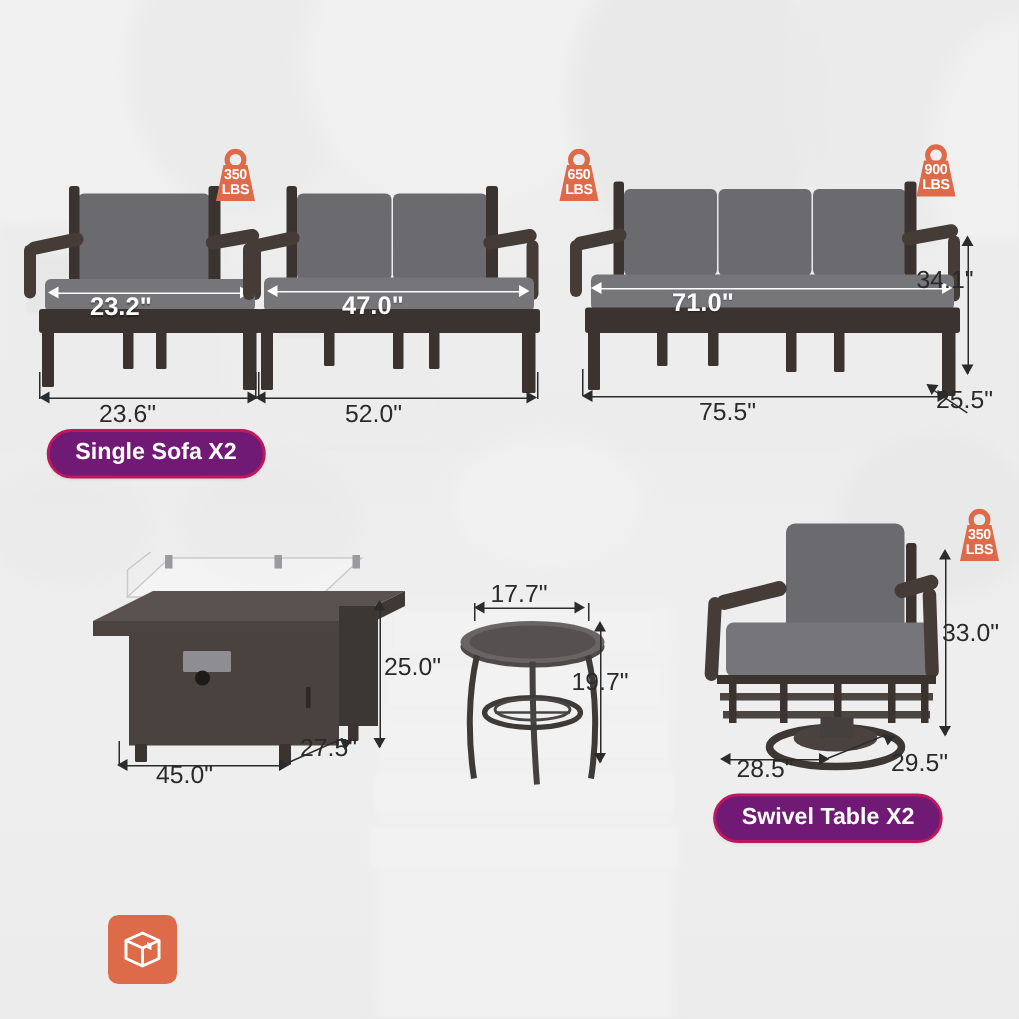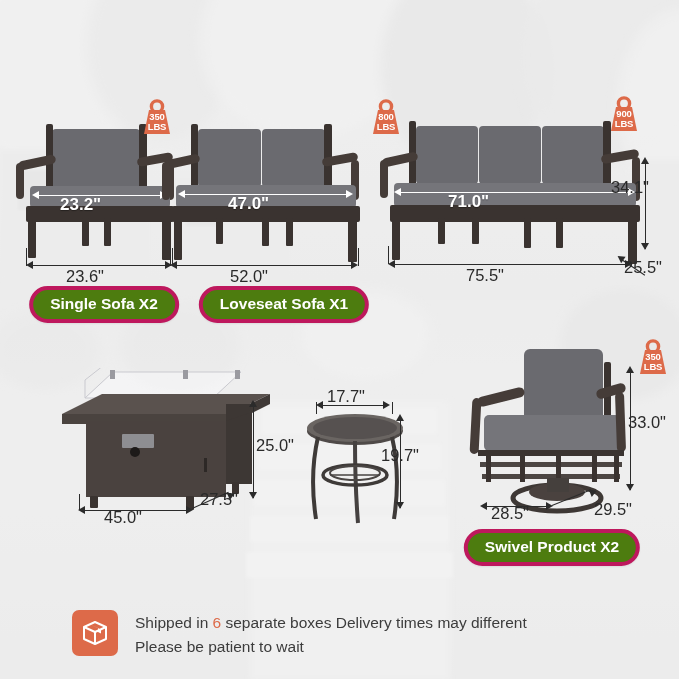--- a/index.html
+++ b/index.html
@@ -36,21 +36,21 @@
     background:#878787;border:2px solid #e0a793;
     border-radius:30px;
     color:#fff;font-size:25px;font-weight:bold;letter-spacing:.1px;
     white-space:nowrap;
     box-shadow:0 1px 2px rgba(0,0,0,.08);
   }
 
   
   .cat-pill{
     position:absolute;
-    background:#4d7c0f;border:4px solid #be185d;
+    background:#701a75;border:2px solid #be185d;
     border-radius:20px;
     color:#fff;font-size:15.5px;font-weight:bold;
     padding:5px 17px 6px 17px;white-space:nowrap;
     transform:translateX(-50%);
     box-shadow:0 1px 2px rgba(0,0,0,.07);
   }
 
   
   .wbadge{position:absolute;width:40px;height:40px;}
   .wbadge svg{display:block;}
@@ -204,24 +204,23 @@
     <div class="arw" style="left:174px;top:265px;width:180px;"></div>
     <div class="ah ah-l" style="left:170px;top:261px;"></div>
     <div class="ah ah-r" style="left:351px;top:261px;"></div>
     <div class="dimd big" style="left:230px;top:267px;">52.0"</div>
 
     <div class="wbadge" style="left:366px;top:99px;">
       <svg width="40" height="40" viewBox="0 0 40 40" aria-hidden="true">
         <circle cx="20" cy="7.5" r="5.6" fill="none" stroke="#dd6a49" stroke-width="3.4"></circle>
         <path d="M12 11 L28 11 L33 35 L7 35 Z" fill="#dd6a49"></path>
       </svg>
-      <div class="wtxt"><span>800</span><br><span>LBS</span></div>
+      <div class="wtxt"><span>650</span><br><span>LBS</span></div>
     </div>
   </div>
-  <div class="cat-pill" style="left:284px;top:286px;">Loveseat Sofa X1</div>
 
   <div>
     <div class="cush back" style="left:416px;top:126px;width:62px;height:58px;"></div>
     <div class="cush back" style="left:479px;top:126px;width:62px;height:58px;"></div>
     <div class="cush back" style="left:542px;top:126px;width:62px;height:58px;"></div>
     <div class="frame" style="left:409px;top:121px;width:7px;height:78px;border-radius:2px;"></div>
     <div class="frame" style="left:603px;top:121px;width:8px;height:80px;border-radius:2px;"></div>
     <div class="arm" style="left:382px;top:155px;width:36px;height:9px;transform:rotate(-12deg);"></div>
     <div class="arm" style="left:380px;top:160px;width:8px;height:38px;"></div>
     <div class="arm" style="left:601px;top:152px;width:38px;height:9px;transform:rotate(-10deg);"></div>
@@ -387,32 +386,26 @@
     <div class="dimd big" style="left:594px;top:500px;">29.5"</div>
 
     <div class="wbadge" style="left:633px;top:339px;">
       <svg width="40" height="40" viewBox="0 0 40 40" aria-hidden="true">
         <circle cx="20" cy="7.5" r="5.6" fill="none" stroke="#dd6a49" stroke-width="3.4"></circle>
         <path d="M12 11 L28 11 L33 35 L7 35 Z" fill="#dd6a49"></path>
       </svg>
       <div class="wtxt"><span>350</span><br><span>LBS</span></div>
     </div>
   </div>
-  <div class="cat-pill" style="left:552px;top:529px;">Swivel Product X2</div>
+  <div class="cat-pill" style="left:552px;top:529px;">Swivel Table X2</div>
 
   <div class="foot">
     <div class="foot-ico">
       <svg width="28" height="28" viewBox="0 0 28 28" aria-hidden="true">
         <path d="M14 3 L25 8 L25 20 L14 25 L3 20 L3 8 Z" fill="none" stroke="#ffffff" stroke-width="2" stroke-linejoin="round"></path>
         <path d="M3 8 L14 13 L25 8" fill="none" stroke="#ffffff" stroke-width="2" stroke-linejoin="round"></path>
         <path d="M14 13 L14 25" fill="none" stroke="#ffffff" stroke-width="2"></path>
         <path d="M9 5.4 L20 10.4 L20 14.5 L17 13 L17 9 L9 5.4 Z" fill="#ffffff"></path>
       </svg>
     </div>
-    <div class="foot-txt">
-      <div>
-        <span>Shipped in </span><span class="hl">6</span><span> separate boxes Delivery times may different</span>
-      </div>
-      <div>Please be patient to wait</div>
-    </div>
   </div>
 
 </div>
 
 </body></html>

